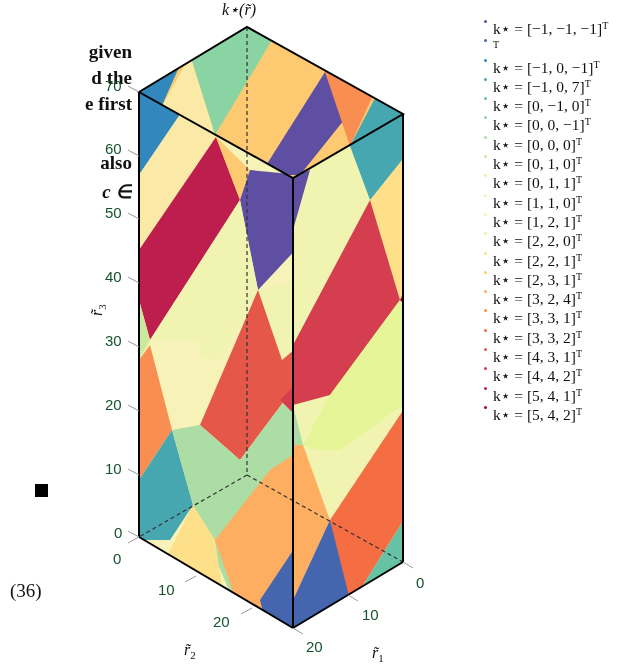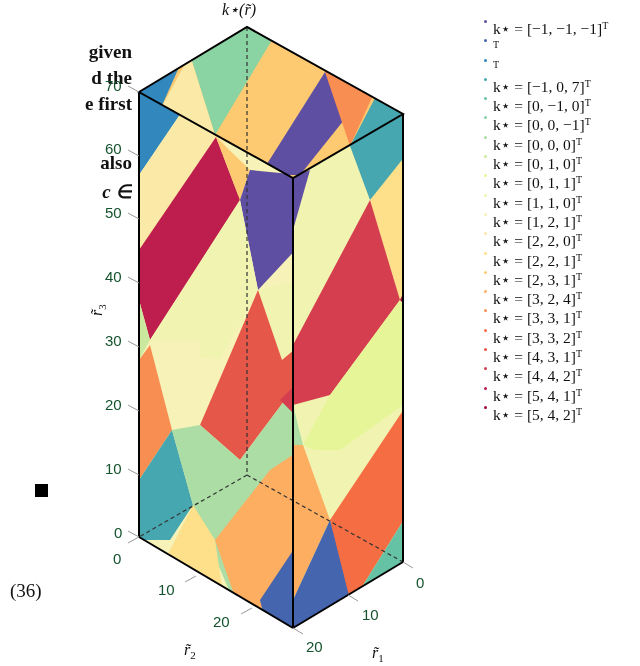--- a/index.html
+++ b/index.html
@@ -151,20 +151,21 @@
       <span class="dot" style="background: rgb(94, 79, 162);"></span>
       <span>k⋆ = [−1, −1, −1]</span>
       <sup>T</sup>
     </div>
     <div class="legend-item">
       <span class="dot" style="background: rgb(69, 101, 174);"></span>
       <sup>T</sup>
     </div>
     <div class="legend-item">
       <span class="dot" style="background: rgb(50, 136, 189);"></span>
+      <span>k⋆ = [−1, 0, −1]</span>
       <sup>T</sup>
     </div>
     <div class="legend-item">
       <span class="dot" style="background: rgb(70, 167, 176);"></span>
       <span>k⋆ = [−1, 0, 7]</span>
       <sup>T</sup>
     </div>
     <div class="legend-item">
       <span class="dot" style="background: rgb(102, 194, 165);"></span>
       <span>k⋆ = [0, −1, 0]</span>

